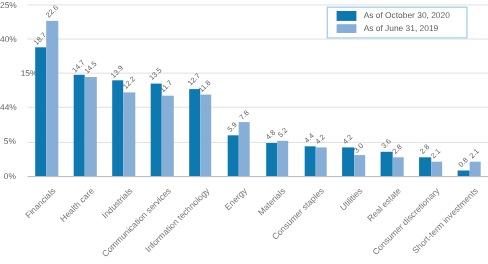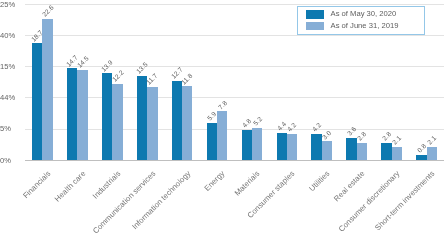--- a/index.html
+++ b/index.html
@@ -1,40 +1,40 @@
 <!DOCTYPE html>
 <html><head>
 <meta charset="utf-8">
 <style>
   html,body{margin:0;padding:0;}
   body{width:444px;height:237px;background:#ffffff;font-family:"Liberation Sans",sans-serif;overflow:hidden;}
   #chart{position:relative;width:444px;height:237px;}
   .gridline{position:absolute;height:1px;background:#e3e3e3;}
   .axis{position:absolute;height:1px;background:#bfbfbf;}
-  .ytick{position:absolute;font-size:7.6px;line-height:1;color:#636363;text-align:left;white-space:nowrap;}
+  .ytick{position:absolute;font-size:7.6px;line-height:1;color:#636363;text-align:right;white-space:nowrap;}
   .bar{position:absolute;}
   .rot{position:absolute;width:0;height:0;transform:rotate(-45deg);transform-origin:0 0;}
   .rot > span{position:absolute;white-space:nowrap;line-height:1;display:block;}
   .dtxt{font-size:6.6px;color:#5f5f5f;}
   .ctxt{font-size:7.8px;color:#767676;}
   .legend{position:absolute;border:1px solid #94c7e8;background:#fff;box-sizing:border-box;}
   .lsw{position:absolute;}
   .ltx{position:absolute;font-size:7.65px;line-height:1;color:#5e5e5e;white-space:nowrap;letter-spacing:-0.01px;}
 </style>
 </head>
 <body>
 
 <div id="chart">
     <div class="ytick" style="left: 0px; width: 14.4px; top: 156.638px;">0%</div>
     <div class="gridline" style="left: 25px; width: 419px; top: 129px;"></div>
     <div class="ytick" style="left: 0px; width: 14.4px; top: 125.438px;">5%</div>
     <div class="gridline" style="left: 25px; width: 419px; top: 97px;"></div>
     <div class="ytick" style="left: 0px; width: 14.4px; top: 94.2382px;">44%</div>
     <div class="gridline" style="left: 25px; width: 419px; top: 66px;"></div>
-    <div class="ytick" style="left: 0px; width: 22px; top: 63.0382px;">15%</div>
+    <div class="ytick" style="left: 12px; width: 22px; top: 63.0382px;">15%</div>
     <div class="gridline" style="left: 25px; width: 419px; top: 35px;"></div>
     <div class="ytick" style="left: 0px; width: 14.4px; top: 31.8382px;">40%</div>
     <div class="gridline" style="left: 25px; width: 419px; top: 4px;"></div>
     <div class="ytick" style="left: 0px; width: 14.4px; top: 0.6382px;">25%</div>
     <div class="axis" style="left: 25px; width: 419px; top: 160px;"></div>
     <div class="bar" style="left: 32.1083px; width: 10.35px; top: 43.312px; height: 116.688px; background: rgb(13, 121, 176);"></div>
     <div class="rot" style="left: 34.3604px; top: 41.612px;">
       <span class="dtxt" style="top: -5.4813px; left: 0px;">18.7</span>
     </div>
     <div class="bar" style="left: 42.4583px; width: 10.35px; top: 18.976px; height: 141.024px; background: rgb(134, 174, 214);"></div>
@@ -160,16 +160,16 @@
     </div>
     <div class="bar" style="left: 426.542px; width: 10.35px; top: 146.896px; height: 13.104px; background: rgb(134, 174, 214);"></div>
     <div class="rot" style="left: 430.092px; top: 145.196px;">
       <span class="dtxt" style="top: -5.4813px; left: 0px;">2.1</span>
     </div>
     <div class="rot" style="left: 434.942px; top: 173.5px;">
       <span class="ctxt" style="top: -6.4779px; right: 0px;">Short-term investments</span>
     </div>
     <div class="legend" style="left: 297px; top: 6px; width: 128px; height: 29px;"></div>
     <div class="lsw" style="left: 305.6px; top: 9.9px; width: 18px; height: 8.7px; background: rgb(13, 121, 176);"></div>
-    <div class="ltx" style="left: 330.6px; top: 10.3px;">As of May 30, 2020</div>
+    <div class="ltx" style="left: 330.6px; top: 10.3px;">As of October 30, 2020</div>
     <div class="lsw" style="left: 305.6px; top: 21.7px; width: 18px; height: 8.7px; background: rgb(134, 174, 214);"></div>
     <div class="ltx" style="left: 330.6px; top: 21.7px;">As of June 31, 2019</div>
   </div>
 
 </body></html>

